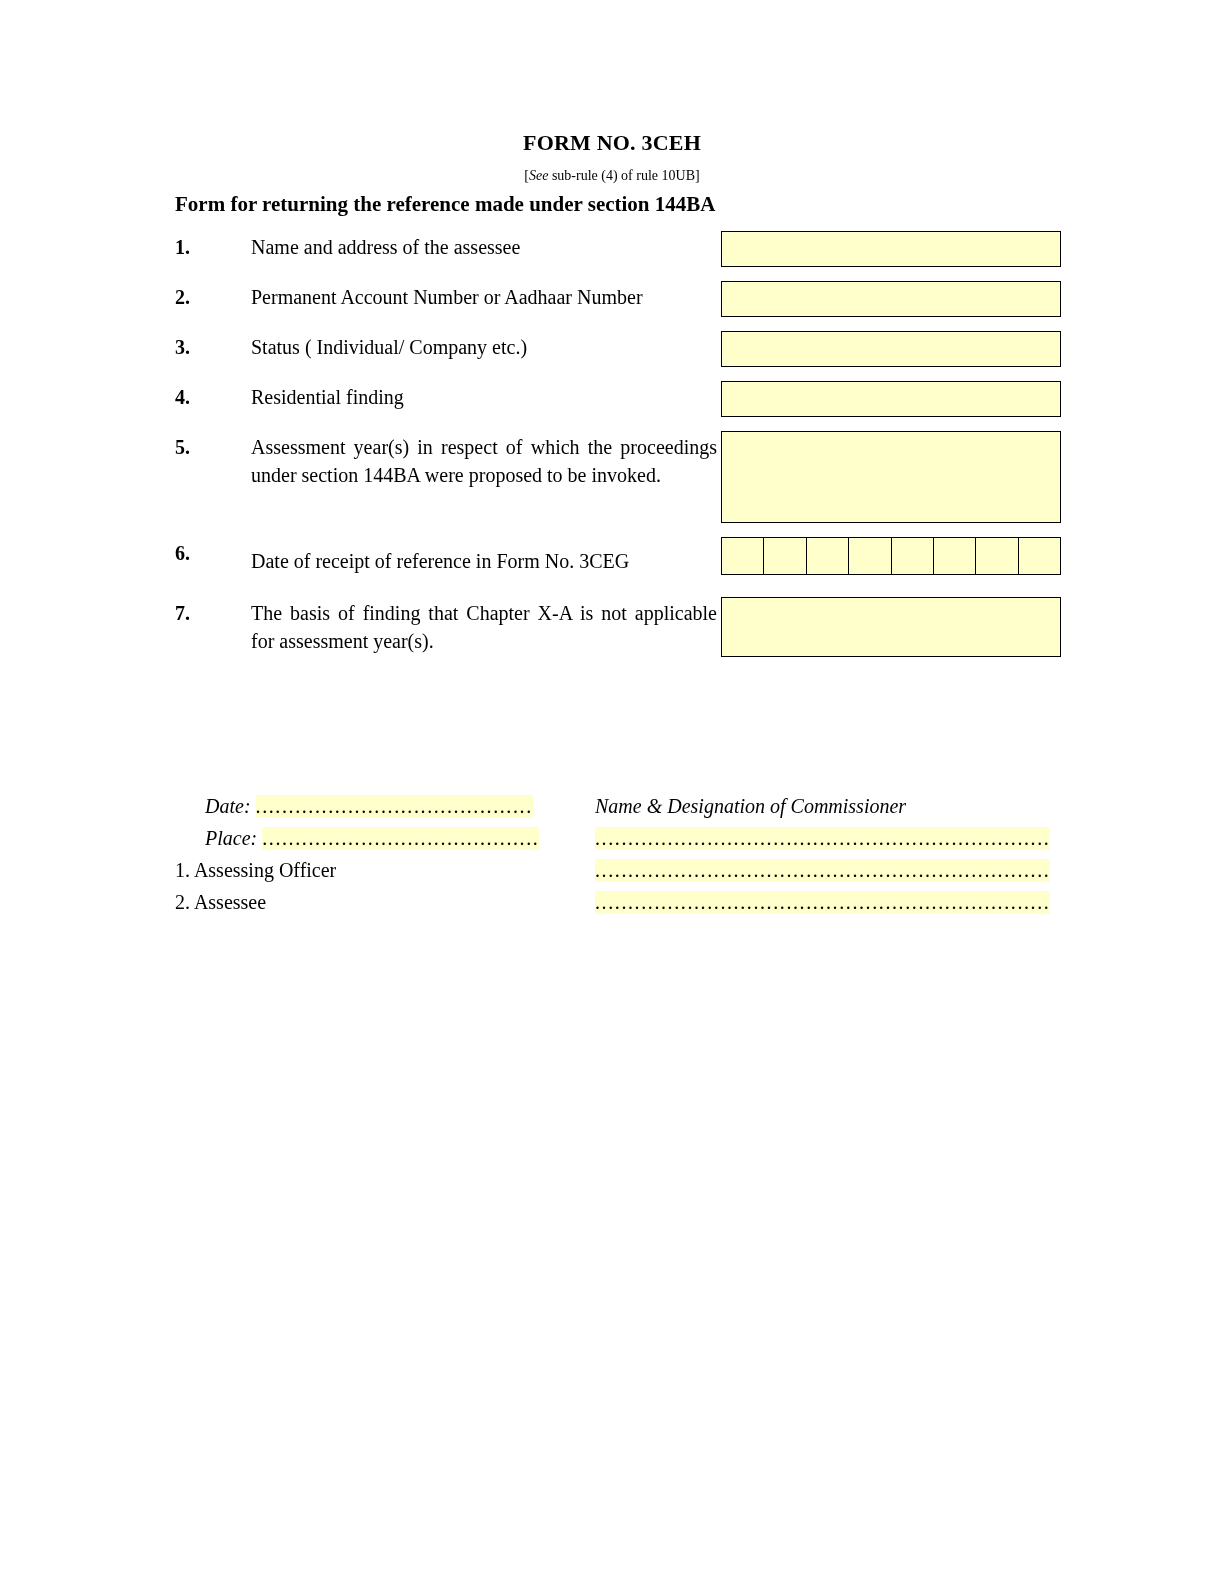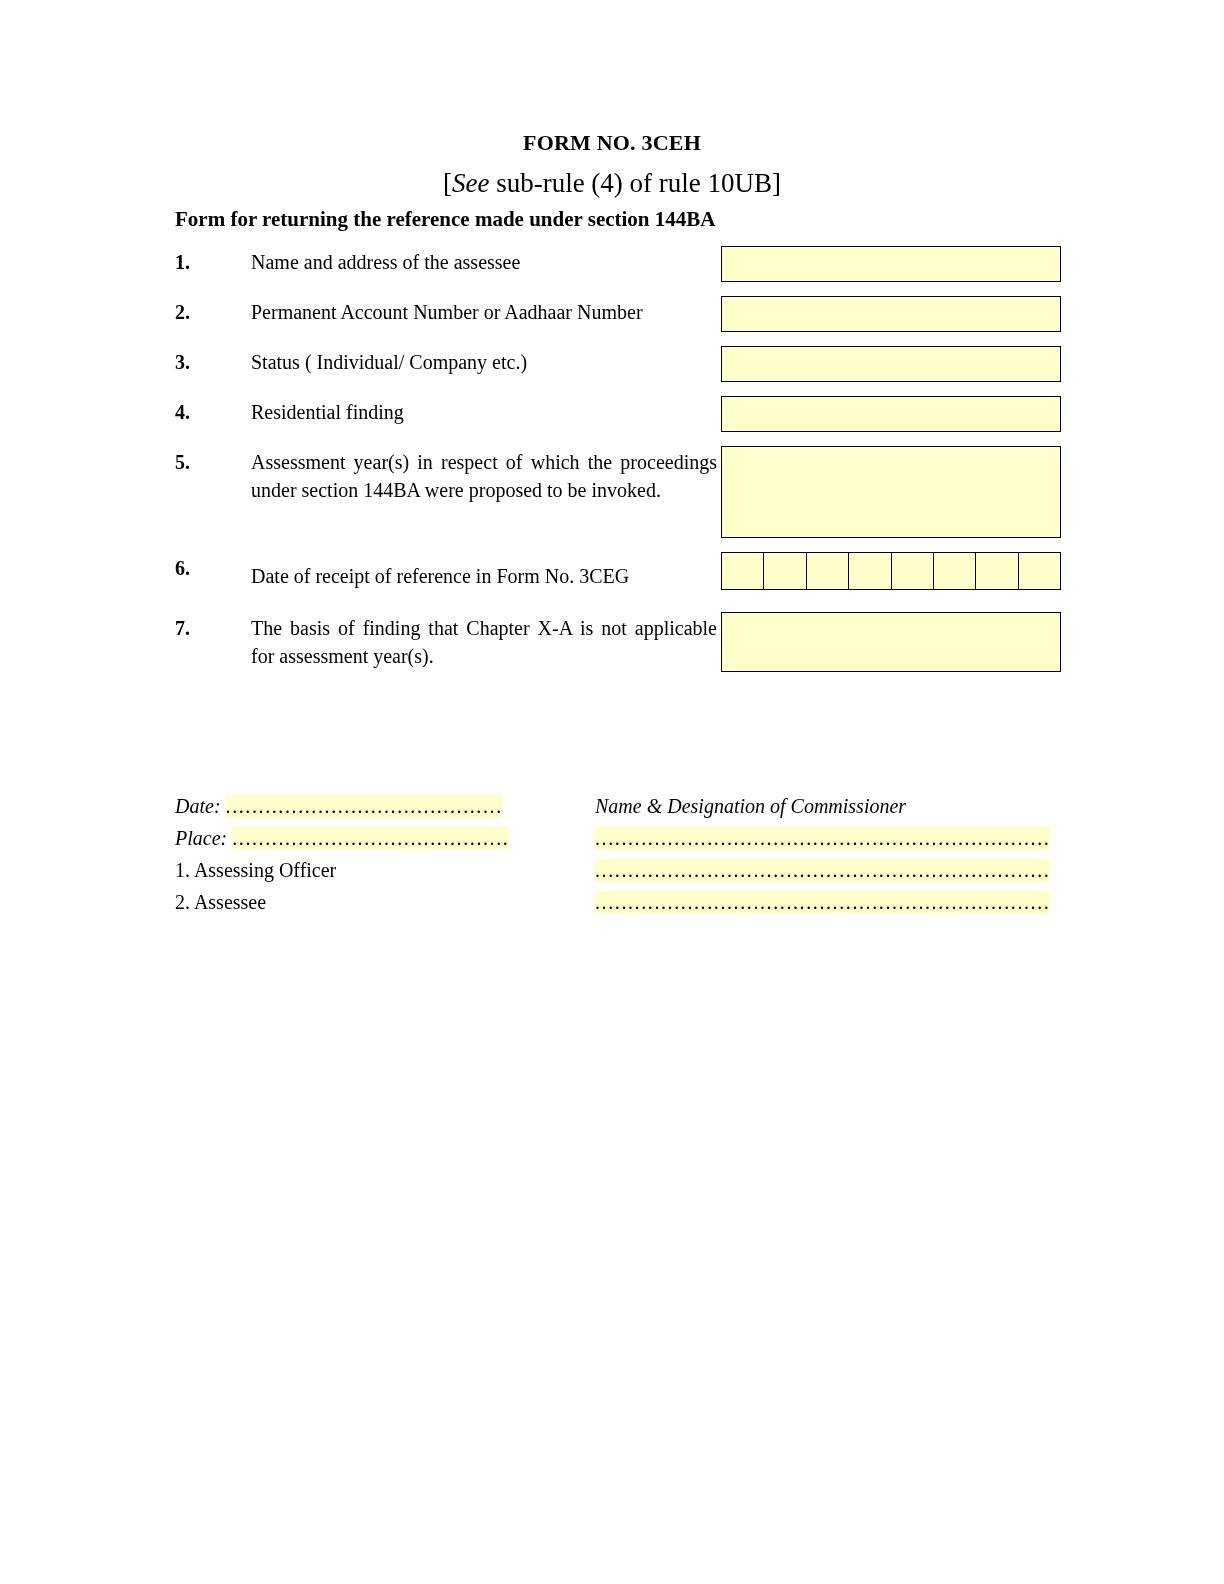--- a/index.html
+++ b/index.html
@@ -24,21 +24,21 @@
   }
   .title {
     text-align: center;
     font-weight: bold;
     font-size: 22px;
     letter-spacing: 0.2px;
     margin: 0 0 6px 0;
   }
   .subtitle {
     text-align: center;
-    font-size: 27px;
+    font-size: 14px;
     margin: 12px 0 8px 0;
   }
   .subtitle .ital { font-style: italic; }
   .heading2 {
     text-align: left;
     font-weight: bold;
     font-size: 21px;
     margin: 0 0 14px 0;
   }
 
@@ -116,20 +116,21 @@
   }
   .f-left {
     width: 420px;
     flex: 0 0 420px;
   }
   .f-right {
     flex: 1 1 auto;
   }
   .ital-label {
     font-style: italic;
+    margin-left: 30px;
   }
   .dots-short {
     background: #ffffcc;
     display: inline-block;
     letter-spacing: 1.6px;
     white-space: nowrap;
   }
   .dots-long {
     background: #ffffcc;
     display: inline-block;

